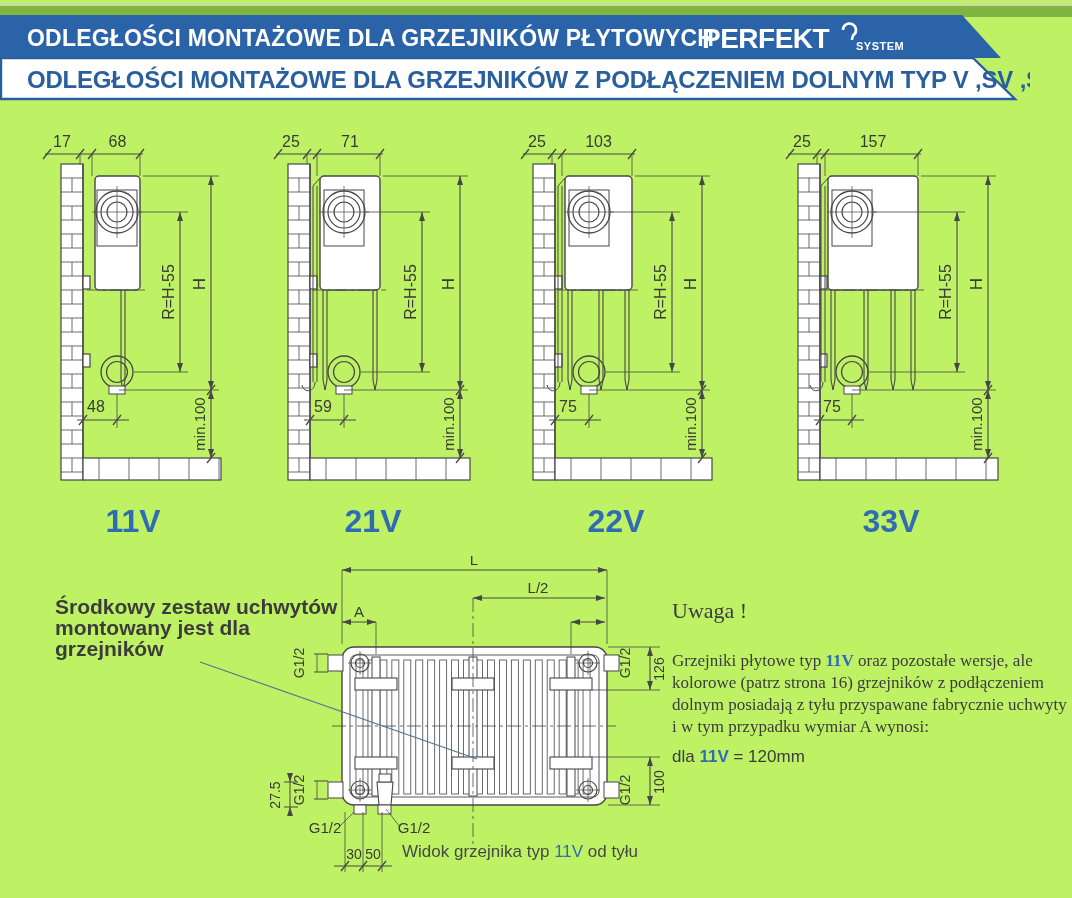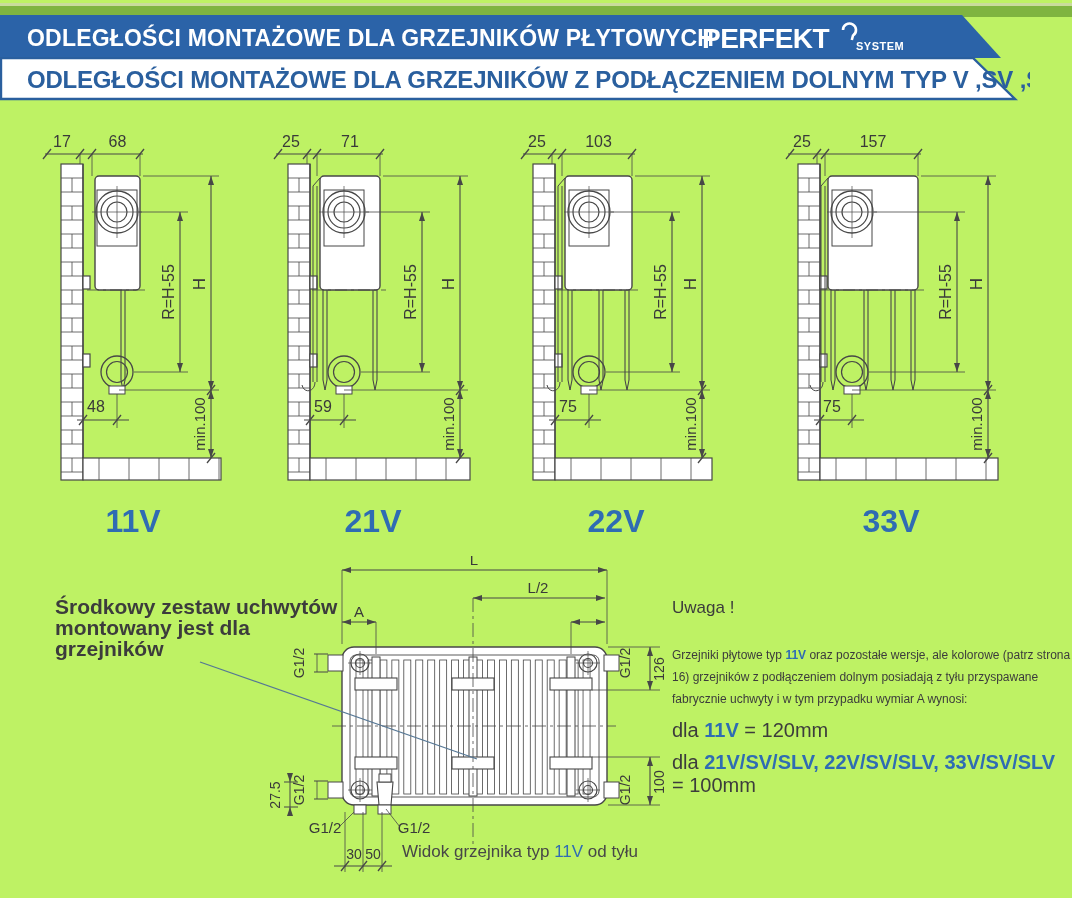--- a/index.html
+++ b/index.html
@@ -3,23 +3,23 @@
 <meta charset="utf-8">
 <style>
   html,body{margin:0;padding:0;background:#fff;}
   #page{position:relative;width:1072px;height:898px;background:#bef264;overflow:hidden;
         font-family:"Liberation Sans",sans-serif;}
   .abs{position:absolute;}
   #green-strip{left:0;top:3px;width:1072px;height:11px;background:#7fb440;border-top:3px solid #c9dc9b;}
   svg text{font-family:"Liberation Sans",sans-serif;}
   .note-left{left:55px;top:596px;width:285px;font-size:21px;line-height:21px;color:#3c3c3c;font-weight:bold;}
   .note-right{left:672px;top:598px;width:400px;color:#3c3c3c;}
-  .nr-title{font-size:17px;font-weight:400;}
-  .nr-p{margin:26px 0 0 0;font-size:12px;line-height:22px;}
-  .nr-line{margin-top:9px;font-size:20px;}
+  .nr-title{font-size:22px;font-weight:400;font-family:Liberation Serif, serif;}
+  .nr-p{margin:26px 0 0 0;font-size:17px;line-height:22px;font-family:Liberation Serif, serif;}
+  .nr-line{margin-top:9px;font-size:17px;}
   .blue{color:#2f6cb3;font-weight:600;}
 </style>
 </head>
 <body>
 
 <div id="page">
 
   <div id="green-strip" class="abs"></div>
 
   <svg class="abs" style="left:0;top:15px" width="1010" height="43">
@@ -577,16 +577,15 @@
 
   <div class="abs note-left">
     <div>Środkowy zestaw uchwytów</div>
     <div>montowany jest dla grzejników</div>
   </div>
 
   <div class="abs note-right">
     <div class="nr-title">Uwaga !</div>
     <p class="nr-p"><span>Grzejniki płytowe typ </span><span class="blue">11V</span><span> oraz pozostałe wersje, ale kolorowe (patrz strona 16) grzejników z podłączeniem dolnym posiadają z tyłu przyspawane fabrycznie uchwyty i w tym przypadku wymiar A wynosi:</span></p>
     <div class="nr-line"><span>dla </span><span class="blue">11V</span><span> = 120mm</span></div>
-    <div class="nr-line"><span>dla </span><span class="blue">21V/SV/SLV, 22V/SV/SLV, 33V/SV/SLV</span><span> = 100mm</span></div>
   </div>
 
 </div>
 
 </body></html>

